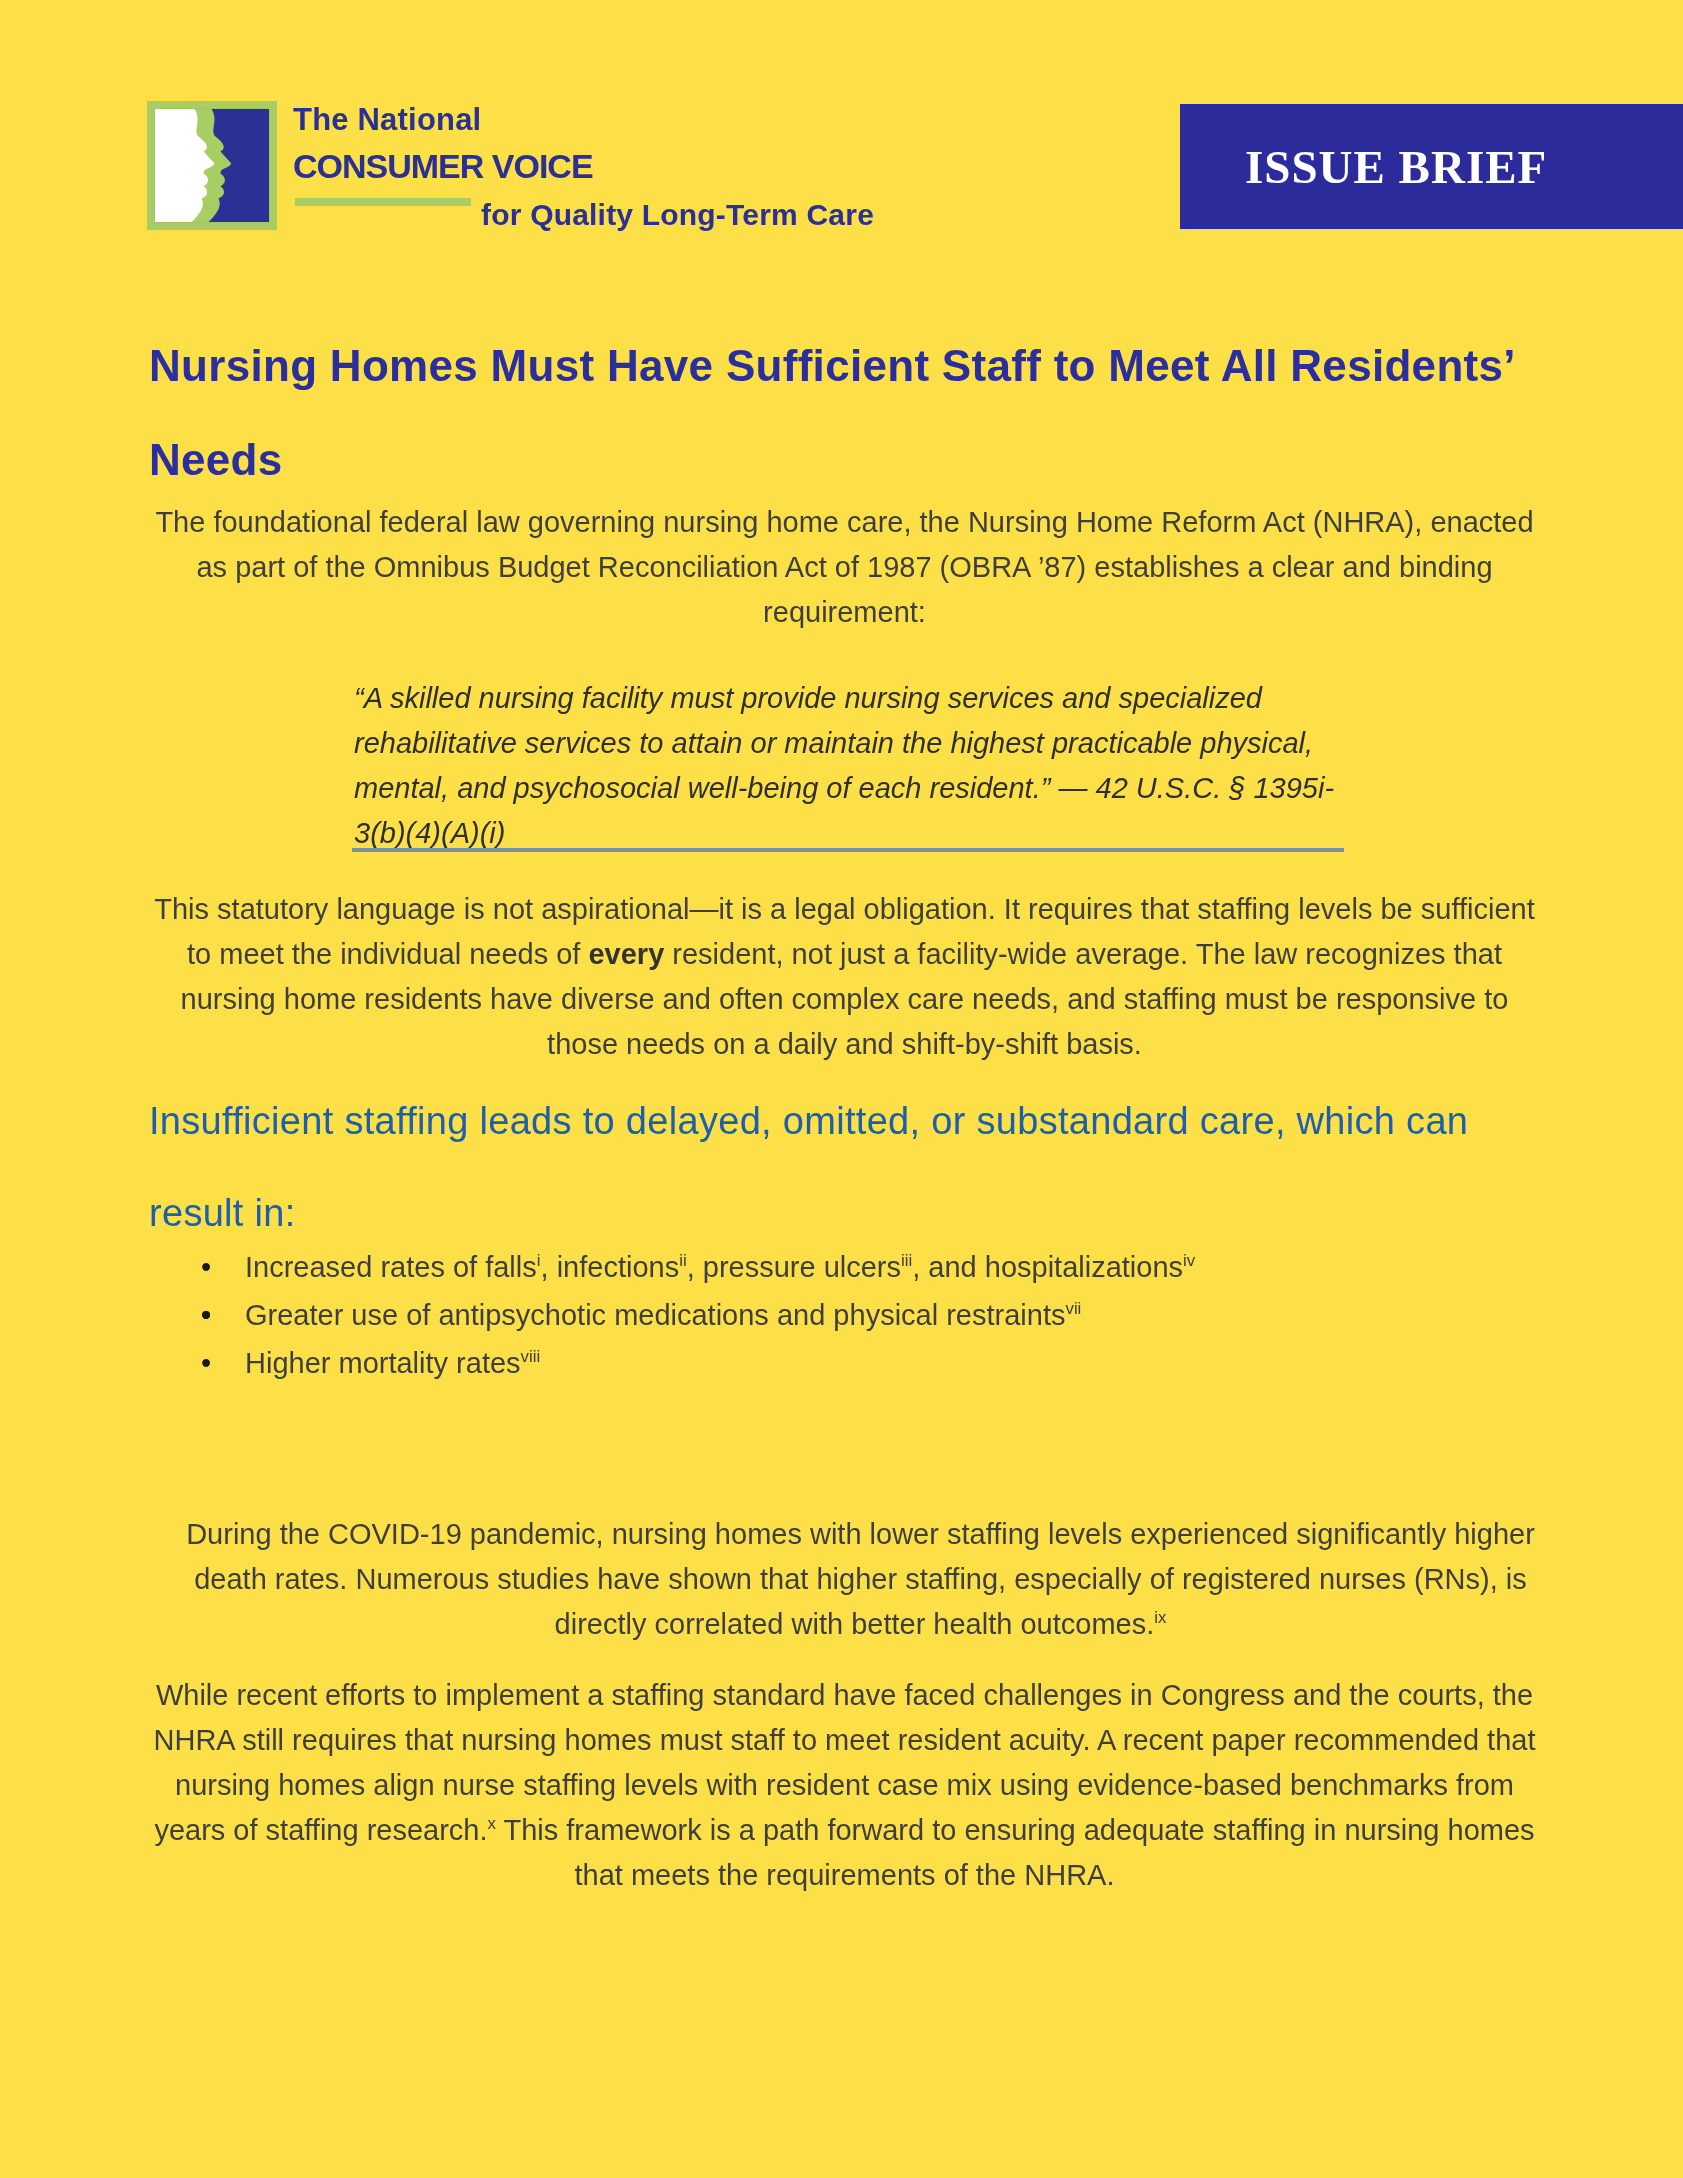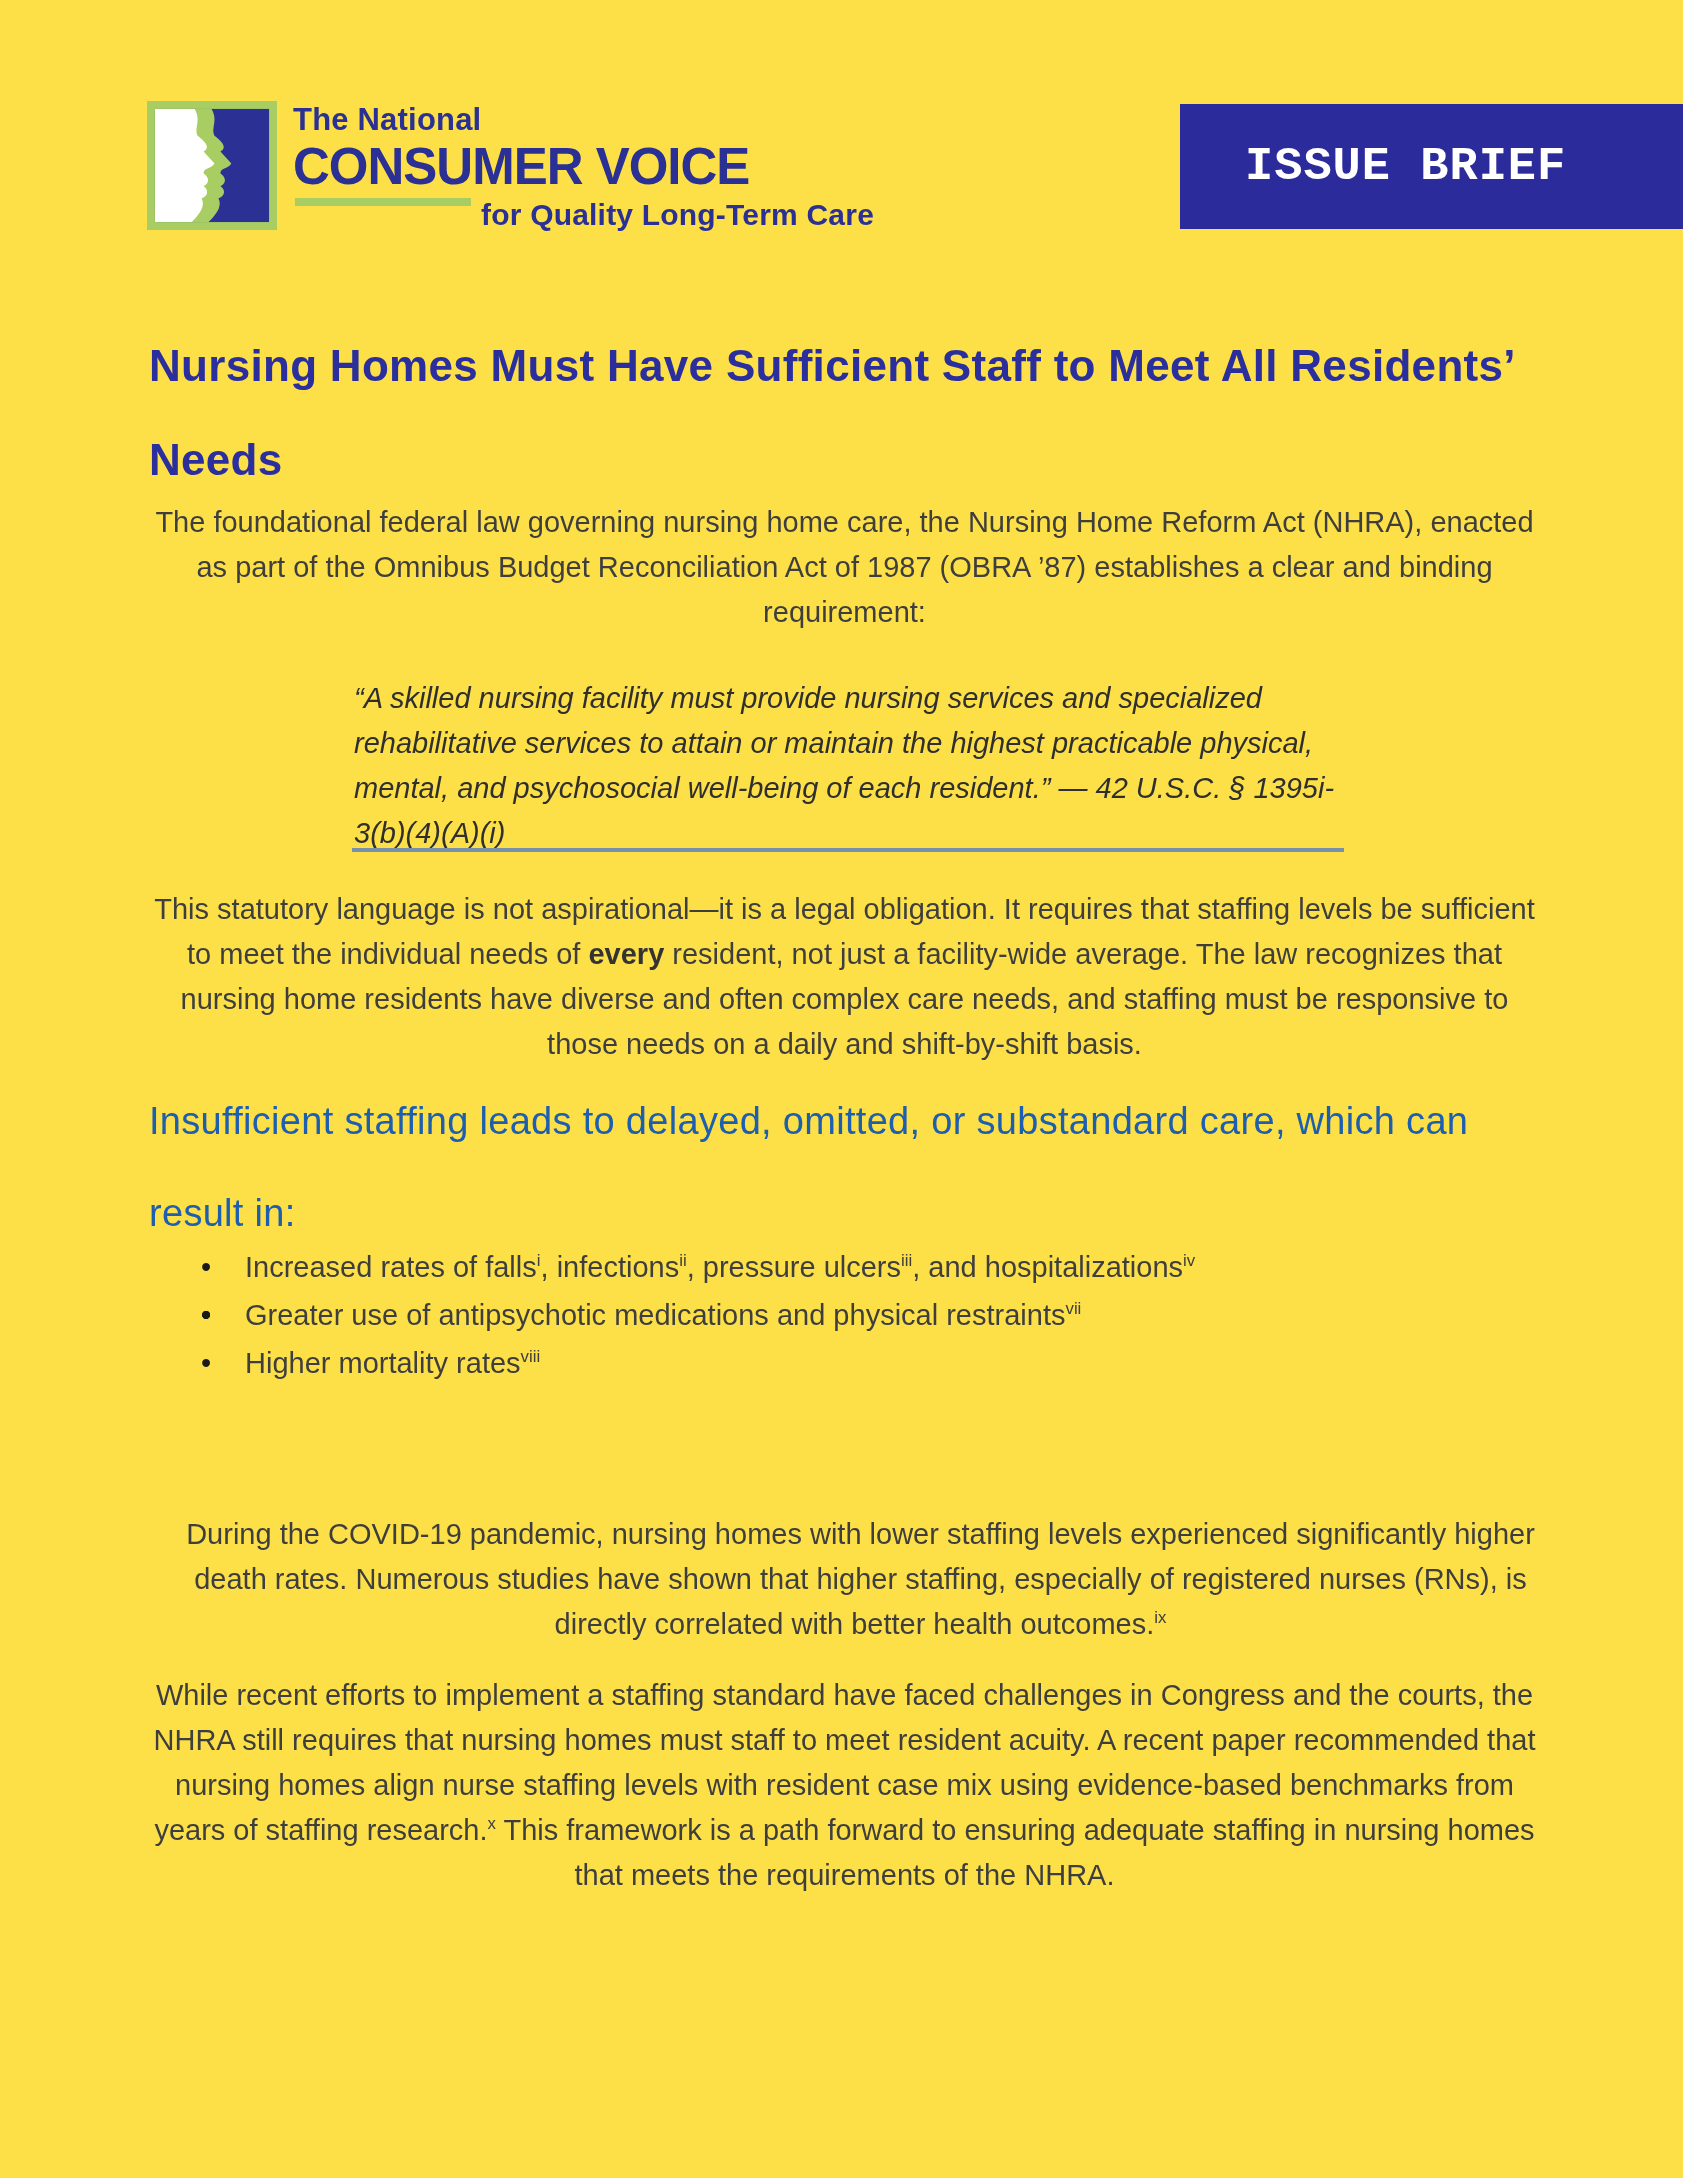--- a/index.html
+++ b/index.html
@@ -22,32 +22,32 @@
   }
 
   
   .logo{
     position:absolute; left:147px; top:101px;
     display:flex; align-items:flex-start;
   }
   .logo-icon{width:130px;height:129px;display:block;}
   .logo-text{margin-left:16px; color:var(--logo-blue);}
   .logo-line1{font-size:31px; font-weight:bold; letter-spacing:0.2px; line-height:34px; margin-top:2px;}
-  .logo-line2{font-size:51px; font-weight:bold; letter-spacing:-1px; line-height:55px; margin-top:2px; white-space:nowrap;}
+  .logo-line2{font-size:34px; font-weight:bold; letter-spacing:-1px; line-height:55px; margin-top:2px; white-space:nowrap;}
   .logo-line3{display:flex; align-items:flex-start; margin-top:4px;}
   .logo-underline{width:176px; height:8px; background:var(--brand-green); margin:0 10px 7px 2px;}
   .logo-line3-text{font-size:30px; font-weight:bold; letter-spacing:0.2px; white-space:nowrap;}
 
   .badge{
     position:absolute; left:1180px; top:104px; width:503px; height:125px;
     background:var(--badge-blue);
     color:#ffffff;
     display:flex; align-items:center;
     padding-left:65px; box-sizing:border-box;
-    font-family:Liberation Mono, monospace;
+    font-family:Liberation Serif, serif;
     font-weight:bold; font-size:47px; letter-spacing:1px;
   }
 
   
   .doc-title{
     position:absolute; left:149px; top:319px; width:1376px;
     color:var(--title-blue);
     font-size:44px; font-weight:bold; line-height:94px; letter-spacing:0.3px;
   }
   .para{

